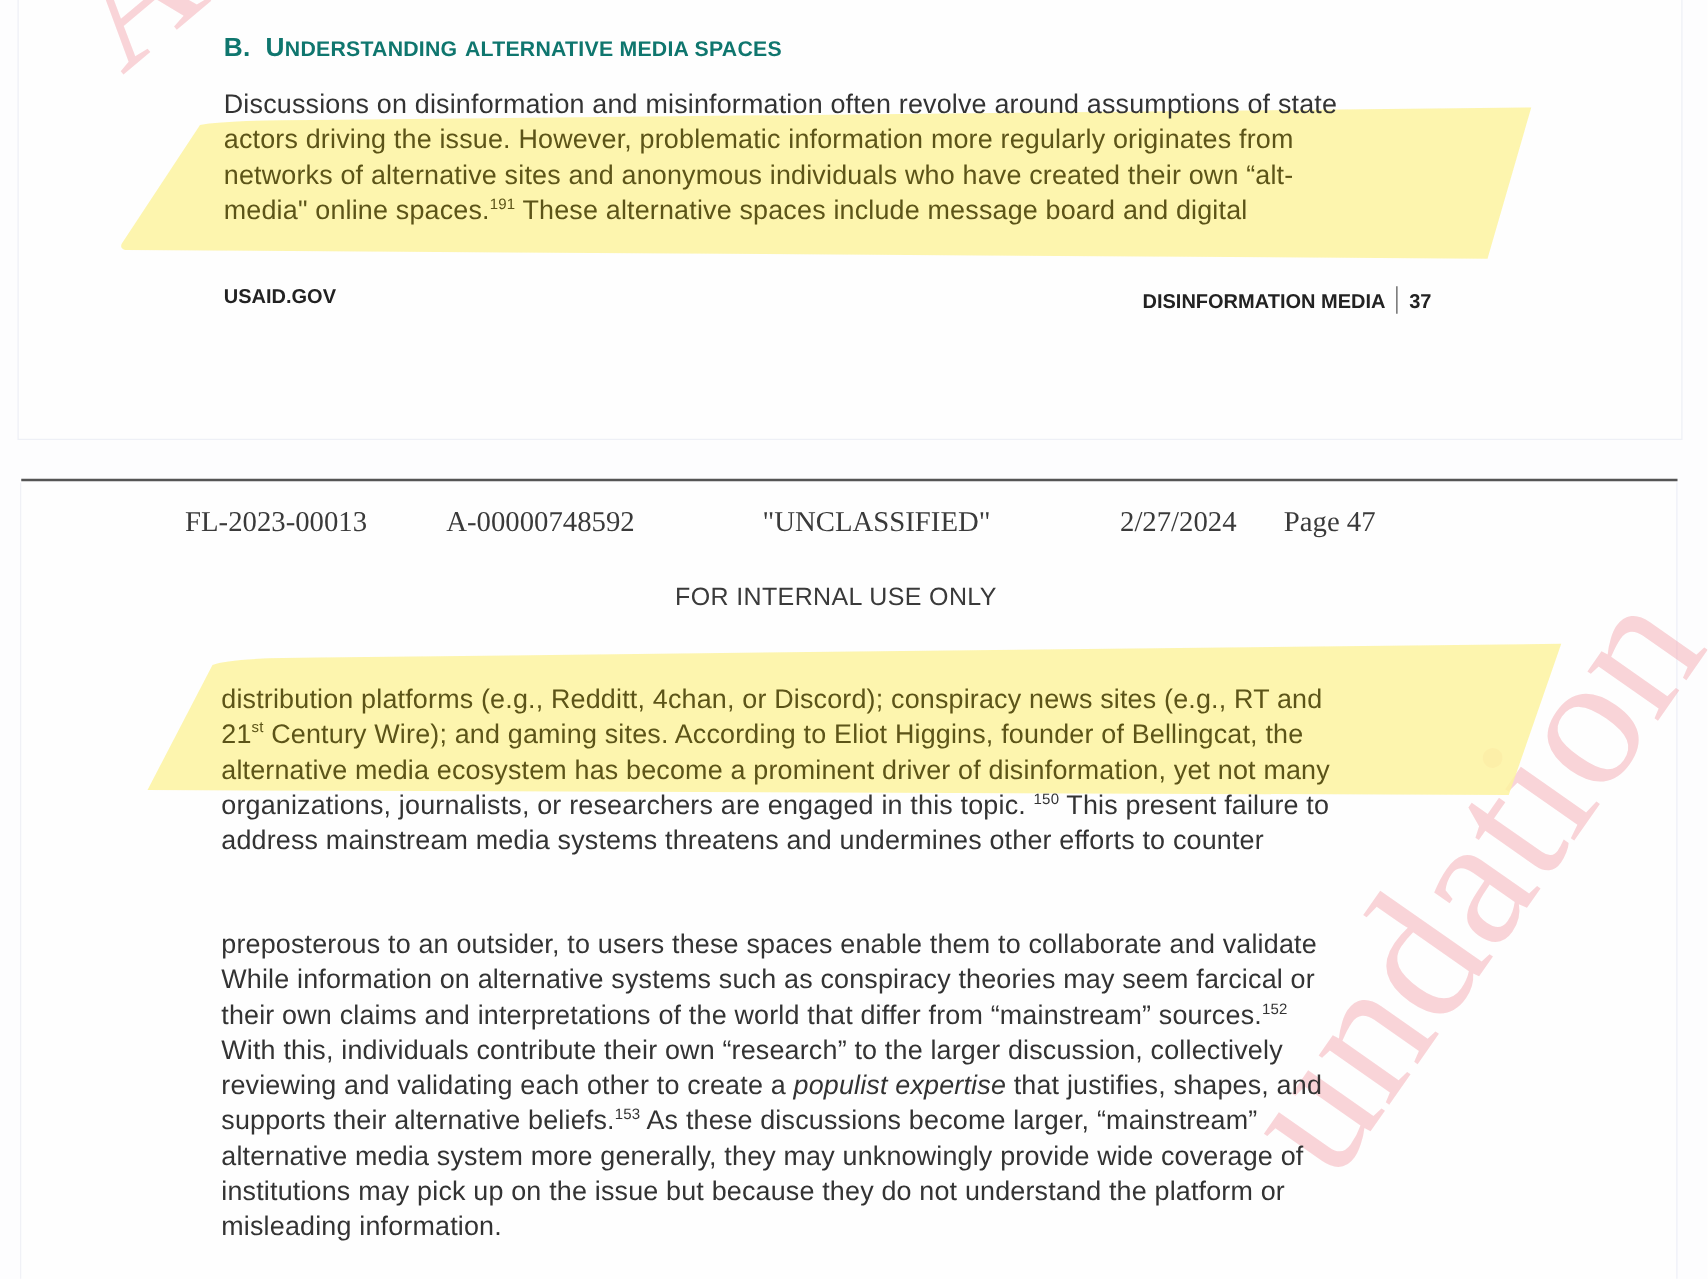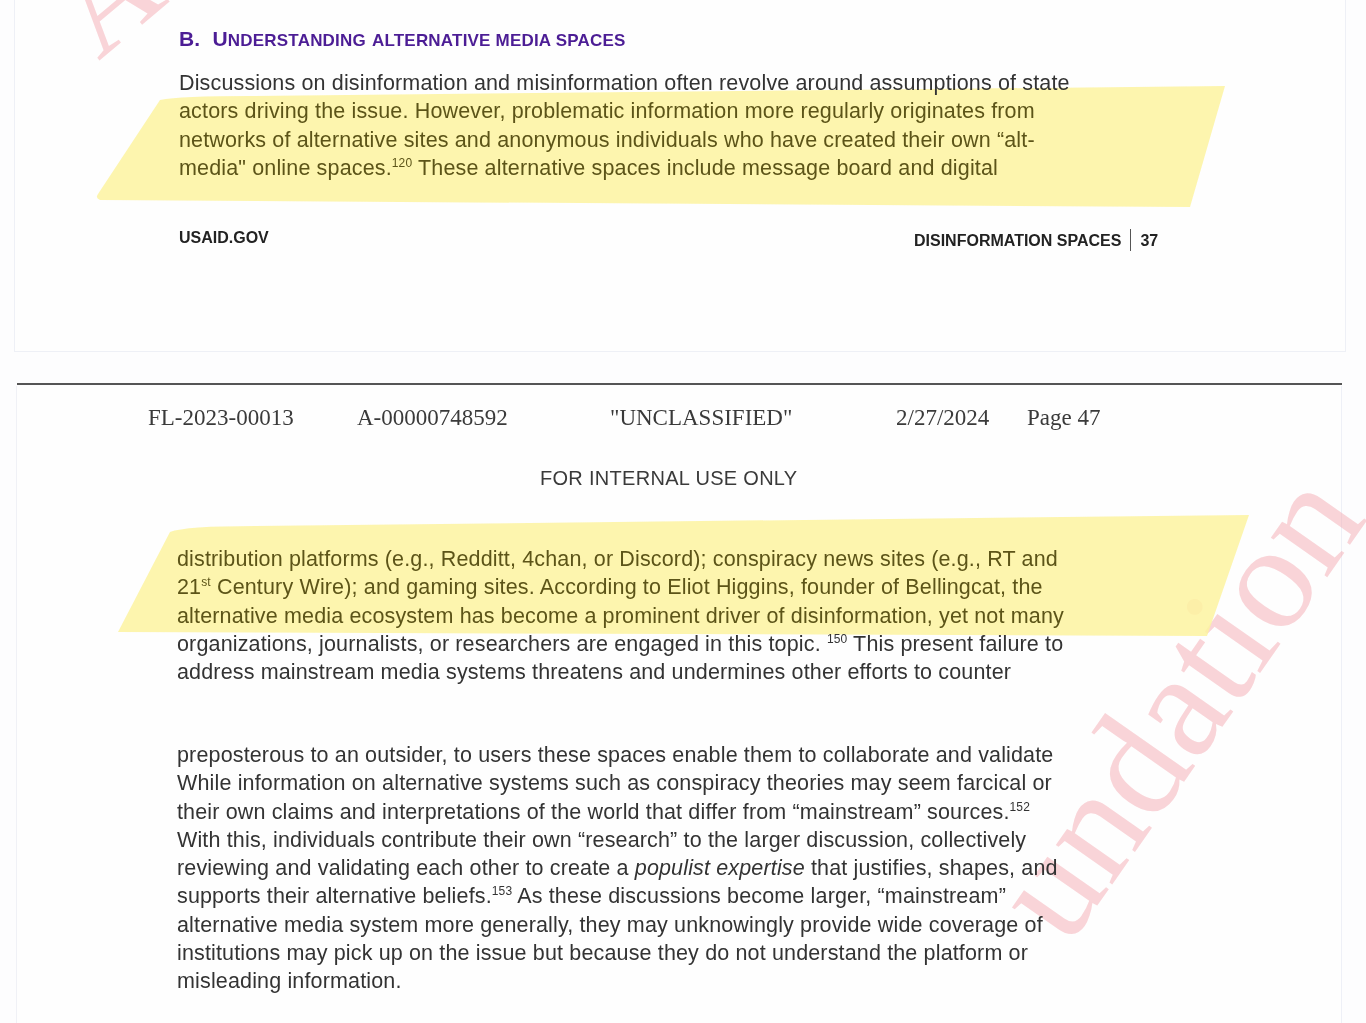--- a/index.html
+++ b/index.html
@@ -26,21 +26,21 @@
   .highlight svg { display:block; }
   .watermark {
     position:absolute; color:#f3a3ab; opacity:0.45; font-family:"Liberation Serif", serif;
     z-index:0; pointer-events:none; white-space:nowrap;
   }
   .wm-top { left:22px; top:-30px; font-size:130px; transform:rotate(-40deg); transform-origin:left top; }
   .wm-bottom { left:955px; top:870px; font-size:150px; transform:rotate(-55deg); transform-origin:left top; }
 
   .text { position:absolute; z-index:2; }
   .heading {
-    left:179px; top:27px; font-size:21px; font-weight:bold; color:#4c1d95; letter-spacing:0.2px;
+    left:179px; top:27px; font-size:21px; font-weight:bold; color:#0f766e; letter-spacing:0.2px;
   }
   .heading .sc { font-size:17px; }
   .para {
     font-size:21.5px; line-height:28.3px; color:#333; letter-spacing:0.15px;
   }
   .para .line { display:block; white-space:nowrap; }
   .para sup { font-size:12px; line-height:0; vertical-align:super; }
   .hl { color:#5c5418; }
   .p1 { left:179px; top:69px; }
   .footer-left { left:179px; top:229px; font-size:16px; font-weight:bold; color:#222; }
@@ -79,26 +79,26 @@
 <div class="text heading">
   <span>B.</span>
   <span style="margin-left:6px;">U</span><span class="sc">NDERSTANDING</span>
   <span class="sc">ALTERNATIVE MEDIA SPACES</span>
 </div>
 
 <div class="text para p1">
   <span class="line">Discussions on disinformation and misinformation often revolve around assumptions of state</span>
   <span class="line hl">actors driving the issue. However, problematic information more regularly originates from</span>
   <span class="line hl">networks of alternative sites and anonymous individuals who have created their own “alt-</span>
-  <span class="line hl"><span>media" online spaces.</span><sup>120</sup><span> These alternative spaces include message board and digital</span></span>
+  <span class="line hl"><span>media" online spaces.</span><sup>191</sup><span> These alternative spaces include message board and digital</span></span>
 </div>
 
 <div class="text footer-left">USAID.GOV</div>
 <div class="text footer-right">
-  <span>DISINFORMATION SPACES</span><span class="sep"></span><span>37</span>
+  <span>DISINFORMATION MEDIA</span><span class="sep"></span><span>37</span>
 </div>
 
 <div class="text meta m1">FL-2023-00013</div>
 <div class="text meta m2">A-00000748592</div>
 <div class="text meta m3">"UNCLASSIFIED"</div>
 <div class="text meta m4">2/27/2024</div>
 <div class="text meta m5">Page 47</div>
 <div class="text internal">FOR INTERNAL USE ONLY</div>
 
 <div class="text para p2">

